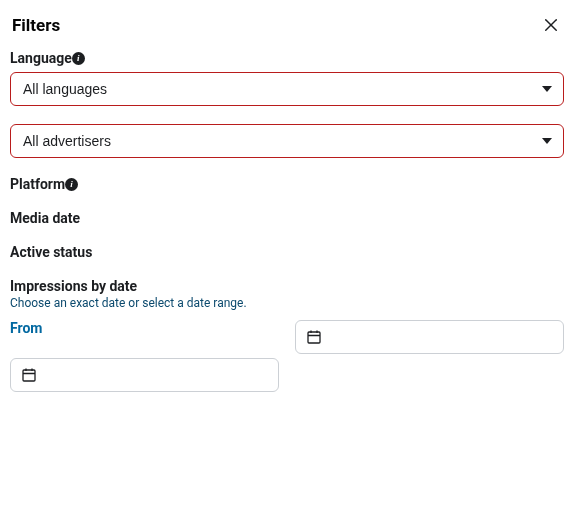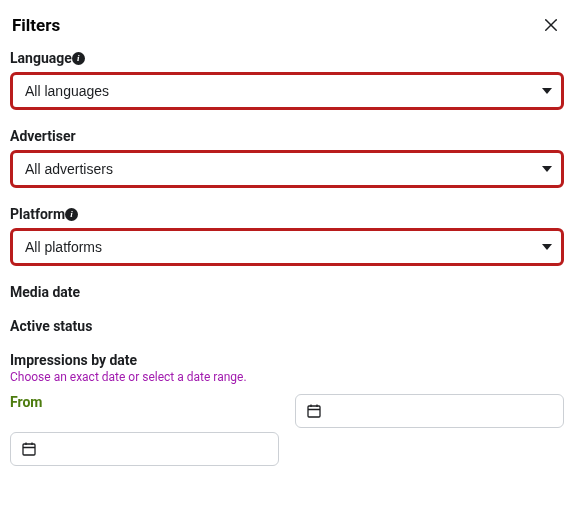--- a/index.html
+++ b/index.html
@@ -67,21 +67,21 @@
       font-style: italic;
       font-family: Georgia, serif;
       font-weight: 700;
     }
     .select-wrap {
       position: relative;
       width: 100%;
     }
     .select {
       width: 100%;
-      border: 3px solid #b91c1c;
+      border: 1px solid #b91c1c;
       border-radius: 6px;
       background: #fff;
       padding: 8px 32px 8px 12px;
       font-size: 14px;
       color: #1c1e21;
       cursor: pointer;
       text-align: left;
     }
     .caret {
       position: absolute;
@@ -89,36 +89,36 @@
       top: 50%;
       transform: translateY(-50%);
       pointer-events: none;
       color: #1c1e21;
     }
     .caret svg {
       display: block;
     }
     .desc {
       font-size: 12px;
-      color: #a21caf;
+      color: #0c4a6e;
       margin-top: 2px;
     }
     .date-row {
       display: flex;
       gap: 16px;
       margin-top: 10px;
     }
     .date-col {
       flex: 1;
     }
     .date-label {
       font-size: 14px;
       font-weight: 700;
       margin-bottom: 22px;
-      color: #4d7c0f;
+      color: #0369a1;
     }
     .date-input {
       width: 100%;
       border: 1px solid #ccd0d5;
       border-radius: 6px;
       background: #fff;
       padding: 6px 10px;
       font-size: 14px;
       display: flex;
       align-items: center;
@@ -167,45 +167,34 @@
       <button class="select">All languages</button>
       <span class="caret">
         <svg width="10" height="6" viewBox="0 0 10 6">
               <path d="M0 0 L5 6 L10 0 Z" fill="currentColor"></path>
             </svg>
       </span>
     </div>
   </div>
 
   <div class="section">
-    <div class="label-row">
-      <span class="label">Advertiser</span>
-    </div>
     <div class="select-wrap">
       <button class="select">All advertisers</button>
       <span class="caret">
         <svg width="10" height="6" viewBox="0 0 10 6">
               <path d="M0 0 L5 6 L10 0 Z" fill="currentColor"></path>
             </svg>
       </span>
     </div>
   </div>
 
   <div class="section">
     <div class="label-row">
       <span class="label">Platform</span>
       <span class="info-icon">i</span>
-    </div>
-    <div class="select-wrap">
-      <button class="select">All platforms</button>
-      <span class="caret">
-        <svg width="10" height="6" viewBox="0 0 10 6">
-              <path d="M0 0 L5 6 L10 0 Z" fill="currentColor"></path>
-            </svg>
-      </span>
     </div>
   </div>
 
   <div class="section">
     <div class="label-row">
       <span class="label">Media date</span>
     </div>
   </div>
 
   <div class="section">

